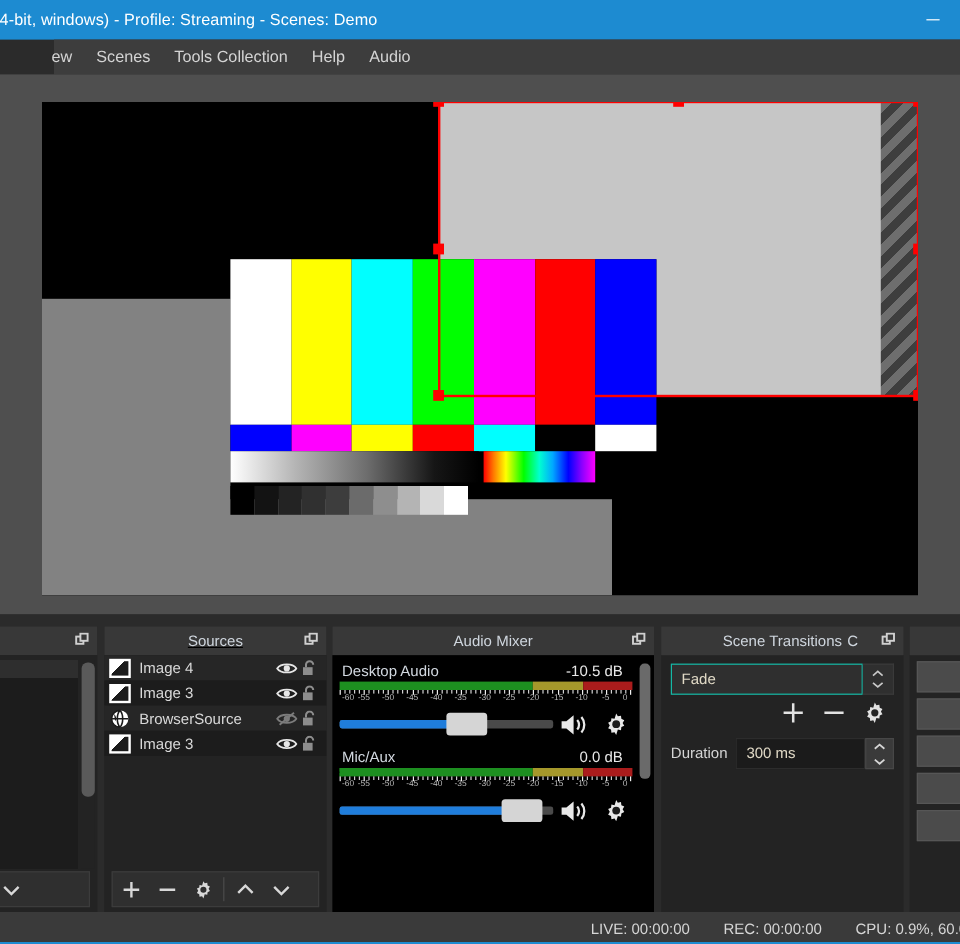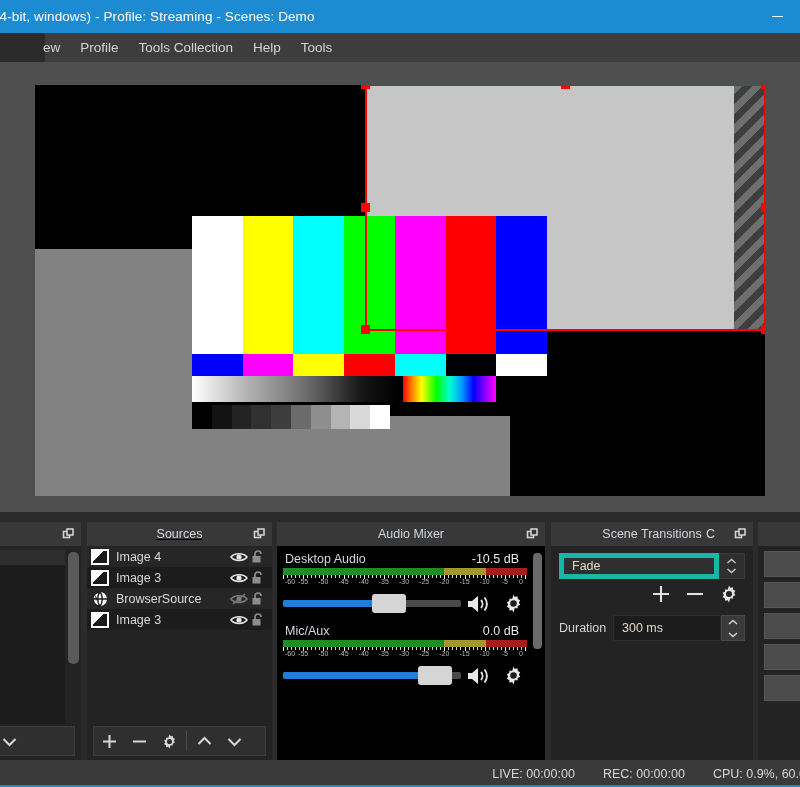--- a/index.html
+++ b/index.html
@@ -142,21 +142,21 @@
   .slider{ position:relative; width:178px; height:7px; background:#4a4a4a; border-radius:2px; }
   .slider .fill{ position:absolute; left:0; top:0; height:7px; background:#1f7ddb; border-radius:2px; }
   .slider .knob{ position:absolute; top:-6px; width:34px; height:19px; background:#d5d5d5; border-radius:3px; }
   .spk{ width:36px; display:flex; align-items:center; justify-content:center; }
   .cog{ width:32px; display:flex; align-items:center; justify-content:center; }
 
   
   #dock-trans{ left:551px; width:202px; height:238px; }
   .transbody{ position:absolute; left:0; right:0; top:24px; bottom:0; padding:7px 8px; }
   .combo{ display:flex; height:26px; }
-  .combo .field{ flex:1 1 auto; background:#2f2f2f; border:5px solid #14b8a6; color:#e0d9c6;
+  .combo .field{ flex:1 1 auto; background:#2f2f2f; border:1px solid #14b8a6; color:#e0d9c6;
                  font-size:12.5px; display:flex; align-items:center; padding:0 8px; }
   .combo .spin{ width:26px; background:#2f2f2f; border:1px solid #3a3a3a; border-left:none;
                 display:flex; flex-direction:column; align-items:center; justify-content:center; gap:2px; }
   .transbtns{ display:flex; justify-content:flex-end; align-items:center; height:34px; padding-right:6px; gap:14px; }
   .durrow{ display:flex; align-items:center; height:26px; margin-top:2px; }
   .durlbl{ color:#d5d5d5; font-size:12.5px; width:54px; }
   .durfield{ flex:1 1 auto; background:#1b1b1b; border:1px solid #2c2c2c; color:#e0d9c6; font-size:12.5px;
              display:flex; align-items:center; padding:0 8px; height:26px; }
   .durspin{ width:24px; height:26px; background:#3a3a3a; border:1px solid #474747;
             display:flex; flex-direction:column; }
@@ -187,24 +187,24 @@
     <div class="ttl">64-bit, windows) - Profile: Streaming - Scenes: Demo</div>
     <div class="wbtns">
       <div class="wbtn">
           <span class="dash"></span>
         </div>
     </div>
   </div>
 
   <div class="menubar">
     <div class="menuitem clip">ew</div>
-    <div class="menuitem">Profile</div>
+    <div class="menuitem">Scenes</div>
     <div class="menuitem">Tools Collection</div>
     <div class="menuitem">Help</div>
-    <div class="menuitem">Tools</div>
+    <div class="menuitem">Audio</div>
   </div>
 
   <div class="previewpane">
     <div class="canvas">
       <div class="lay-black"></div>
       <div class="lay-gray"></div>
       <div class="lay-lightgray"></div>
       <div class="lay-stripes"></div>
 
       <div class="tp">

